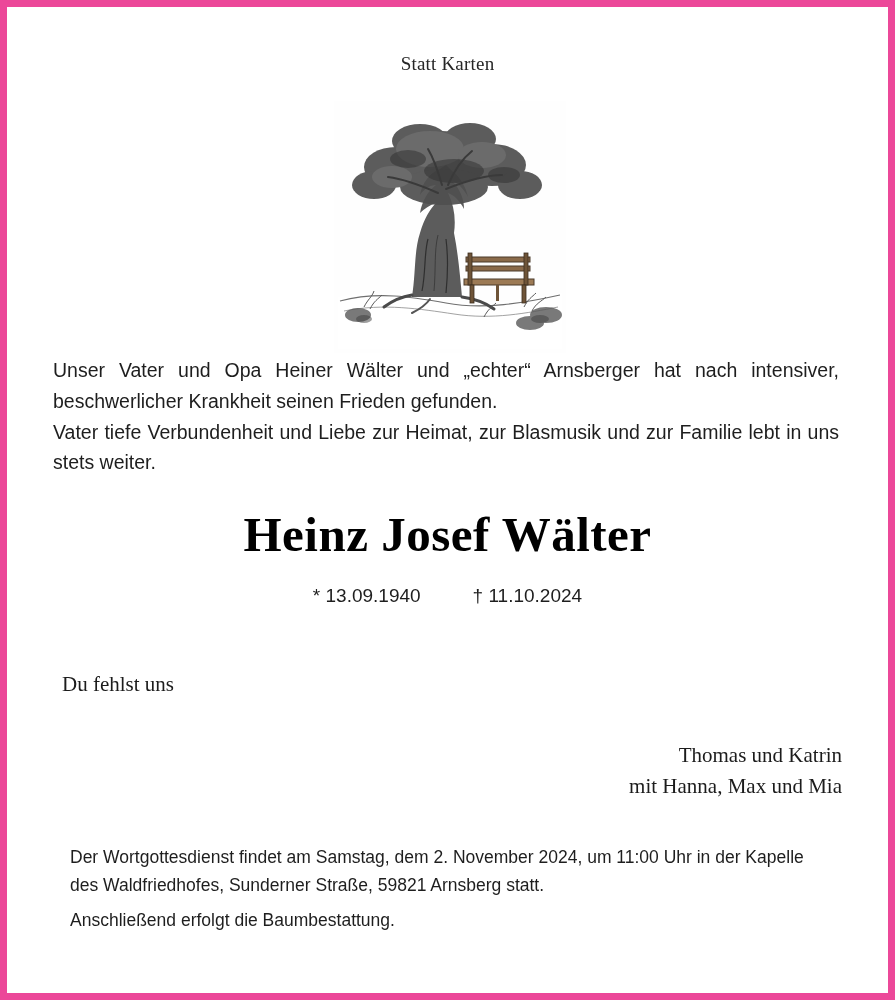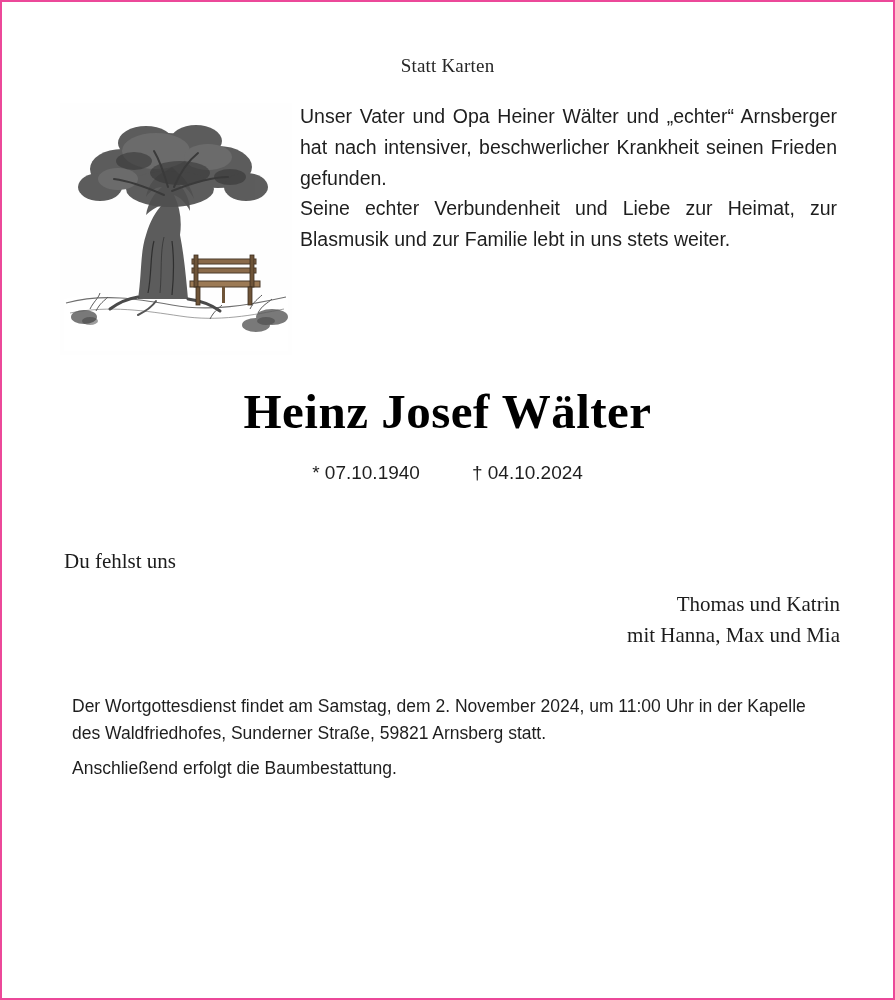--- a/index.html
+++ b/index.html
@@ -13,22 +13,22 @@
     font-family: "Liberation Sans", sans-serif;
     color: #1a1a1a;
     overflow: hidden;
   }
   .obituary {
     position: relative;
     box-sizing: border-box;
     width: 895px;
     height: 1000px;
     background: #ffffff;
-    border: 2px solid #ec4899;
-    padding: 7px;
+    border: 7px solid #ec4899;
+    padding: 0;
   }
   .inner {
     position: relative;
     box-sizing: border-box;
     width: 100%;
     height: 100%;
     padding: 38px 46px 30px 46px;
   }
 
   
@@ -38,22 +38,23 @@
     font-family: "Liberation Serif", serif;
     letter-spacing: 0.2px;
     color: #262626;
     margin-top: 8px;
     margin-bottom: 22px;
   }
 
   
   .top-block {
     display: flex;
-    align-items: flex-start;
-    gap: 8px;
+    align-items: center;
+    gap: 0;
+    flex-direction: column;
   }
   .tree-figure {
     width: 232px;
     min-width: 232px;
     height: 252px;
     margin-left: 5px;
     margin-top: 4px;
     position: relative;
     overflow: hidden;
   }
@@ -103,21 +104,21 @@
   
   .family-block {
     margin-top: 62px;
     font-family: "Liberation Serif", serif;
     font-size: 21px;
     line-height: 1.48;
     color: #1c1c1c;
     padding-left: 9px;
   }
   .family-lead {
-    margin-bottom: 12px;
+    margin-bottom: 40px;
   }
   .family-line {
     white-space: nowrap;
     text-align: right;
   }
 
   
   .mourning-block {
     margin-top: 62px;
     font-family: "Liberation Serif", serif;
@@ -226,28 +227,28 @@
           </g>
           <g fill="#3e3e3e" opacity="0.5">
             <ellipse cx="206" cy="218" rx="9" ry="4"></ellipse>
             <ellipse cx="30" cy="218" rx="8" ry="4"></ellipse>
           </g>
         </svg>
       </div>
 
       <div class="intro-text">
         <p>Unser Vater und Opa Heiner Wälter und „echter“ Arnsberger hat nach intensiver, beschwerlicher Krankheit seinen Frieden gefunden.</p>
-        <p>Seine echter Verbundenheit und Liebe zur Heimat, zur Blasmusik und zur Familie lebt in uns stets weiter.</p>
+        <p>Vater tiefe Verbundenheit und Liebe zur Heimat, zur Blasmusik und zur Familie lebt in uns stets weiter.</p>
       </div>
     </div>
 
     <div class="name">Heinz Josef Wälter</div>
 
     <div class="dates">
-      <span class="birth">* 07.10.1940</span><span class="death">† 04.10.2024</span>
+      <span class="birth">* 13.09.1940</span><span class="death">† 11.10.2024</span>
     </div>
 
     <div class="family-block">
       <div class="family-lead">Du fehlst uns</div>
       <div class="family-line">Thomas und Katrin</div>
       <div class="family-line">mit Hanna, Max und Mia</div>
     </div>
 
 
     <div class="service-block">

